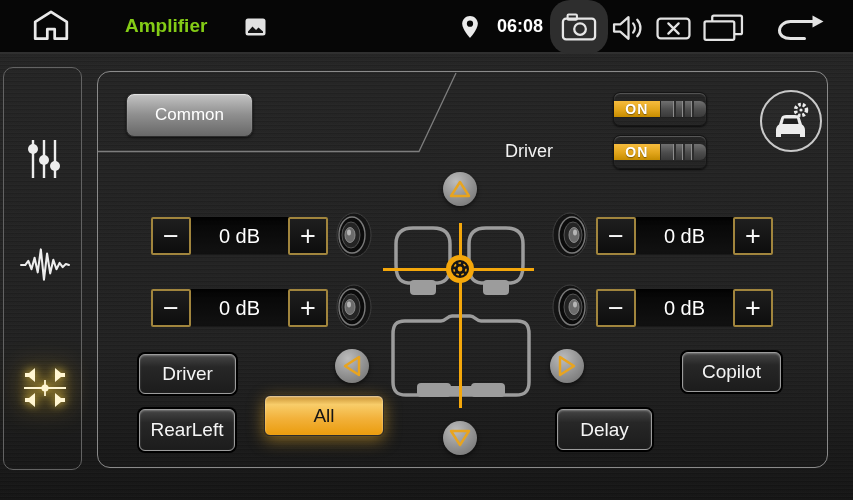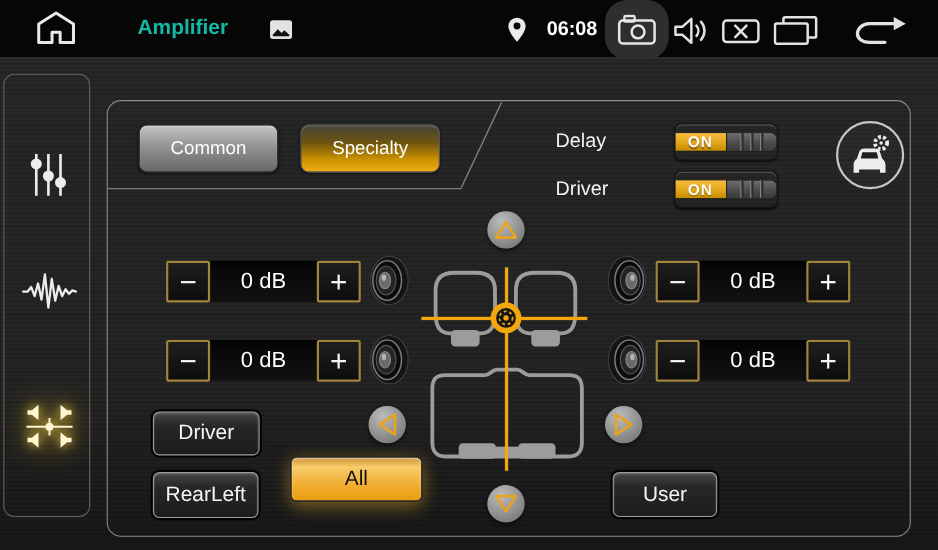--- a/index.html
+++ b/index.html
@@ -6,29 +6,29 @@
   .screen{
     position:relative;width:853px;height:500px;overflow:hidden;
     font-family:"Liberation Sans",sans-serif;color:#f0f0f0;
     background:
       repeating-linear-gradient(180deg, rgba(255,255,255,0.022) 0 1px, rgba(0,0,0,0.05) 1px 2px, rgba(255,255,255,0.01) 2px 4px),
       linear-gradient(180deg,#242424 0%,#202020 70%,#141414 100%);
   }
   .abs{position:absolute;}
   
   .statusbar{position:absolute;left:0;top:0;width:853px;height:54px;background:#060606;border-bottom:2px solid #303030;box-sizing:border-box;}
-  .sb-title{position:absolute;left:125px;top:0;height:52px;line-height:52px;font-size:19px;font-weight:bold;color:#14b8a6;}
+  .sb-title{position:absolute;left:125px;top:0;height:52px;line-height:52px;font-size:19px;font-weight:bold;color:#84cc16;}
   .sb-time{position:absolute;left:497px;top:0;height:52px;line-height:52px;font-size:18px;font-weight:bold;color:#fff;}
   .camera-pill{position:absolute;left:550px;top:0;width:58px;height:54px;background:#2e2e2e;border-radius:20px;display:flex;align-items:center;justify-content:center;}
   
   .sidebar{position:absolute;left:3px;top:67px;width:79px;height:403px;border:1px solid #636363;border-radius:10px;box-sizing:border-box;}
   .sb-icon{position:absolute;}
   .sb-active{filter:drop-shadow(0 0 5px rgba(255,216,70,0.95)) drop-shadow(0 0 13px rgba(232,184,32,0.75));}
   
-  .panel{position:absolute;left:97px;top:71px;width:731px;height:397px;border:1px solid #8a8a8a;border-radius:13px;box-sizing:border-box;margin-top:20px;}
+  .panel{position:absolute;left:97px;top:71px;width:731px;height:397px;border:1px solid #8a8a8a;border-radius:13px;box-sizing:border-box;}
   .tab-outline{position:absolute;left:0;top:0;pointer-events:none;}
   .btn-tab-common{position:absolute;left:28px;top:21px;width:125px;height:42px;border-radius:8px;border:1px solid #2c2c2c;
     background:linear-gradient(180deg,#c4c4c4 0%,#909090 48%,#686868 100%);
     box-shadow:inset 0 1px 1px rgba(255,255,255,.55),0 1px 3px rgba(0,0,0,.6);
     display:flex;align-items:center;justify-content:center;font-size:17px;color:#fff;}
   .btn-tab-specialty{position:absolute;left:175px;top:21px;width:125px;height:42px;border-radius:8px;border:1px solid #555;
     background:linear-gradient(180deg,#45413a 0%,#6e5510 38%,#c78f00 72%,#f2ae16 100%);
     box-shadow:inset 0 1px 1px rgba(255,255,255,.25),0 1px 3px rgba(0,0,0,.6);
     display:flex;align-items:center;justify-content:center;font-size:17px;color:#fff;}
   .sw-label{position:absolute;left:407px;width:100px;font-size:18px;color:#f2f2f2;}
@@ -146,25 +146,21 @@
 
   <div class="panel">
 
     <svg class="tab-outline" width="364" height="82" viewBox="0 0 364 82">
       <path d="M0,79.5 H321 L358,1" fill="none" stroke="#7d7d7d" stroke-width="1.3"></path>
     </svg>
 
     <div class="btn-tab-common">
       <span>Common</span>
     </div>
-    <div class="btn-tab-specialty">
-      <span>Specialty</span>
-    </div>
-
-    <div class="sw-label" style="top:26px;">Delay</div>
+
     <div class="toggle" style="top:20px;">
       <div class="toggle-on">ON</div>
       <div class="toggle-grip">
           <span></span>
           <span></span>
           <span></span>
         </div>
     </div>
 
     <div class="sw-label" style="top:69px;">Driver</div>
@@ -284,17 +280,20 @@
     <div class="btn-dark" style="left:41px;top:282px;width:97px;height:40px;align-items:center;">
       <span>Driver</span>
     </div>
     <div class="btn-dark" style="left:41px;top:337px;width:96px;height:42px;align-items:center;">
       <span>RearLeft</span>
     </div>
     <div class="btn-all" style="left:166px;top:323px;width:120px;height:41px;">
       <span>All</span>
     </div>
     <div class="btn-dark" style="left:459px;top:337px;width:95px;height:41px;">
-      <span>User</span>
+      <span>Delay</span>
+    </div>
+    <div class="btn-dark" style="left:584px;top:280px;width:99px;height:40px;">
+      <span>Copilot</span>
     </div>
 
   </div>
 </div>
 
 </body></html>

